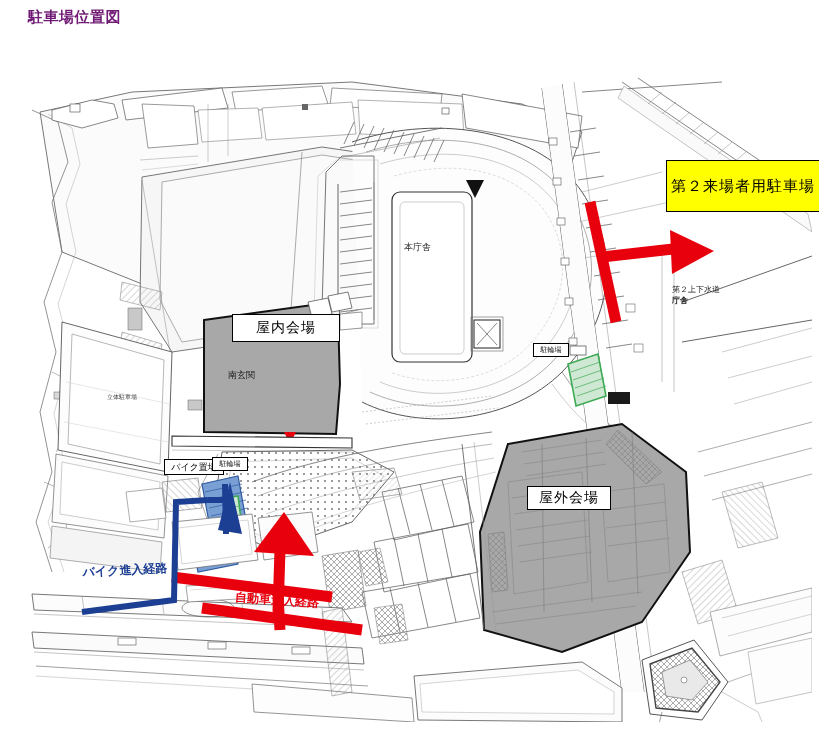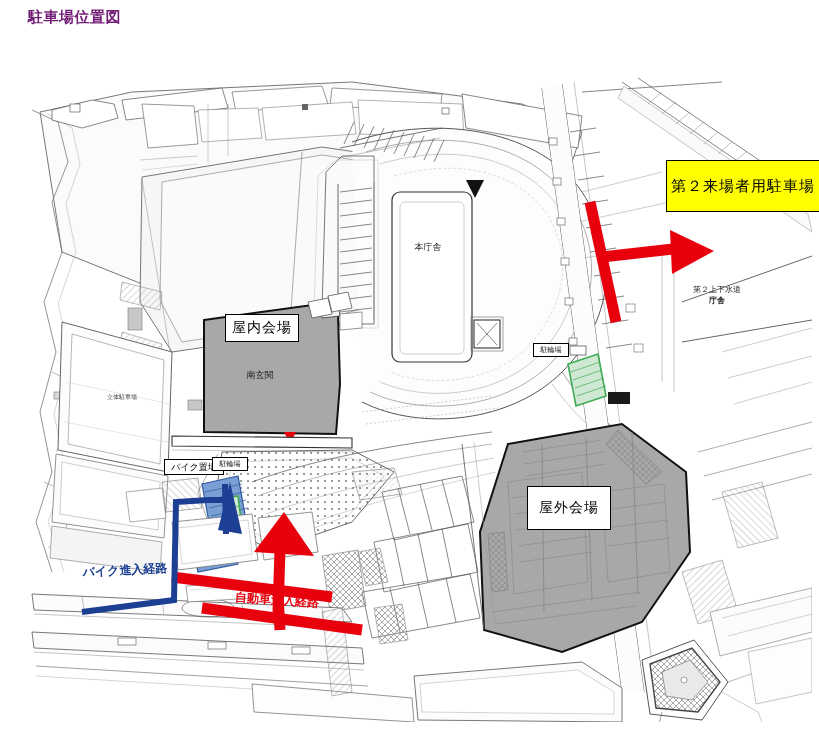--- a/index.html
+++ b/index.html
@@ -55,21 +55,21 @@
     border: 1px solid #000000;
     font-size: 14px;
     letter-spacing: 1px;
   }
   .label-plain {
     background: transparent;
     border: none;
     font-size: 9px;
     color: #1a1a1a;
     line-height: 1.25;
-    text-align: center;
+    text-align: left;
     display: block;
   }
   .label-tiny {
     background: transparent;
     border: none;
     font-size: 6px;
     color: #3a3a3a;
     white-space: nowrap;
   }
   .label-small-white {
@@ -414,42 +414,42 @@
     </g>
     <path d="M196 478 L208 430 L220 482 Z" fill="#1c3f94" stroke="none"></path>
     <path d="M203 432 L204 482" stroke="#1c3f94" stroke-width="6" fill="none"></path>
   </svg>
 
   <div class="label-box label-yellow" style="left:644px; top:108px; width:154px; height:52px;">
     <span>第２来場者用駐車場</span>
   </div>
 
 
-  <div class="label-box label-white" style="left:203px; top:262px; width:74px; height:28px;">
+  <div class="label-box label-white" style="left:210px; top:262px; width:108px; height:28px;">
     <span>屋内会場</span>
   </div>
 
-  <div class="label-box label-white" style="left:505px; top:434px; width:84px; height:44px;">
+  <div class="label-box label-white" style="left:505px; top:434px; width:84px; height:24px;">
     <span>屋外会場</span>
   </div>
 
   <div class="label-box label-plain" style="left:382px; top:190px; width:48px; height:14px;">
     <span>本庁舎</span>
   </div>
 
   <div class="label-plain" style="position:absolute; left:650px; top:232px; width:90px;">
     <span style="font-size:8px;">第２上下水道</span><br>
     <span style="font-size:8px;font-weight:bold;">庁舎</span>
   </div>
 
   <div class="label-box label-tiny" style="left:68px; top:340px; width:64px; height:10px;">
     <span>立体駐車場</span>
   </div>
 
-  <div class="label-box label-plain" style="left:216px; top:318px; width:44px; height:12px; font-size:9px;">
+  <div class="label-box label-plain" style="left:206px; top:318px; width:44px; height:12px; font-size:9px;">
     <span>南玄関</span>
   </div>
 
   <div class="label-box label-small-white" style="left:142px; top:407px; width:60px; height:16px;">
     <span>バイク置場</span>
   </div>
 
   <div class="label-box label-small-white" style="left:190px; top:405px; width:36px; height:14px; font-size:7px;">
     <span>駐輪場</span>
   </div>

